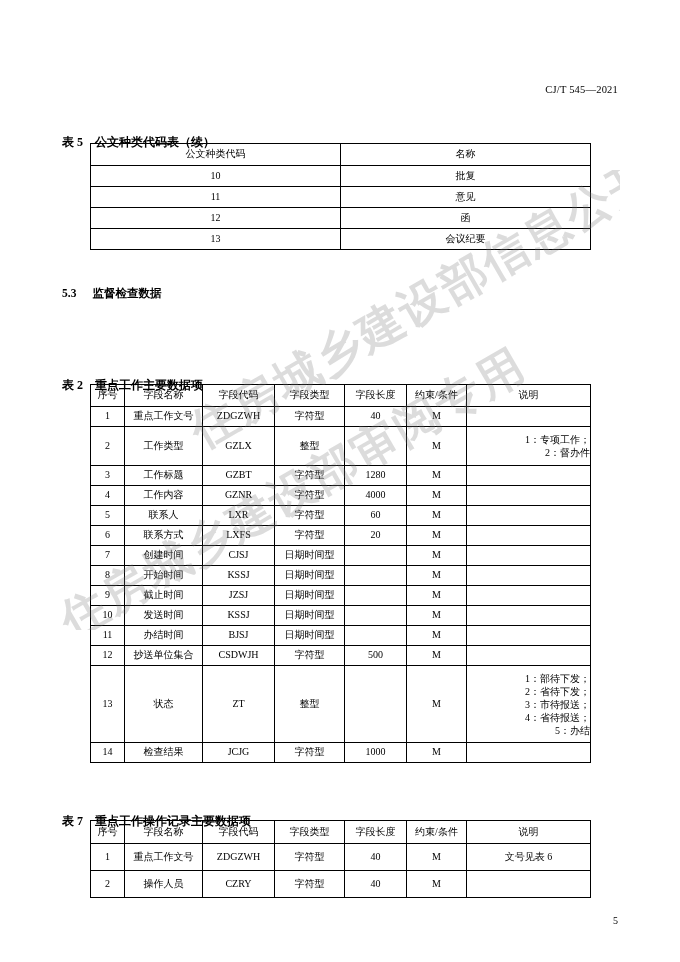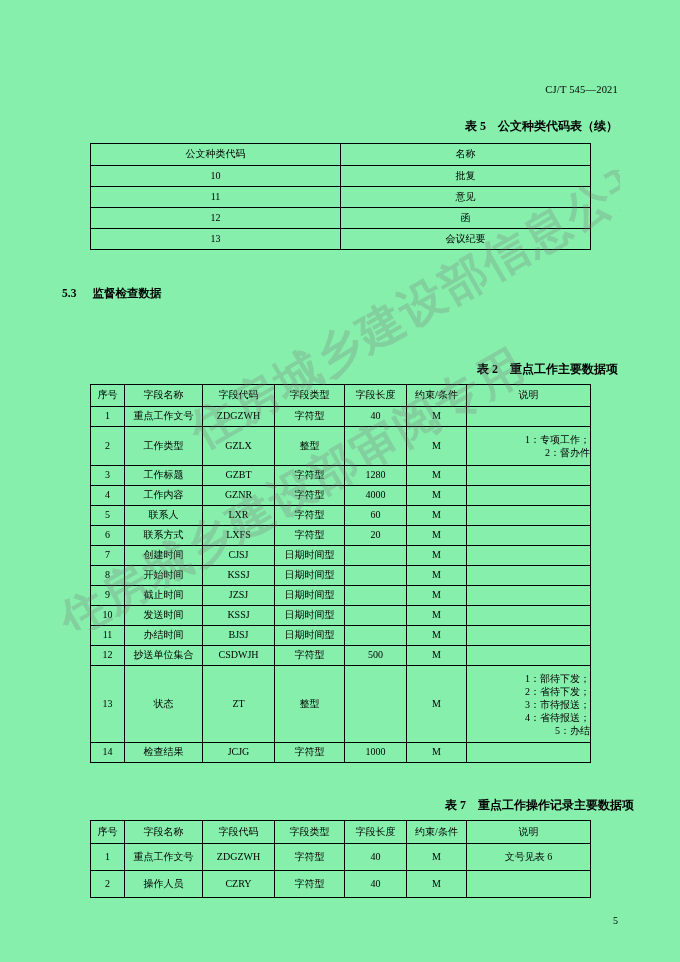--- a/index.html
+++ b/index.html
@@ -4,21 +4,21 @@
 <style>
   html, body {
     margin: 0;
     padding: 0;
     background: #808080;
   }
   .page {
     position: relative;
     width: 680px;
     height: 962px;
-    background: #86efac;
+    background: #ffffff;
     margin: 0 auto;
     overflow: hidden;
     font-family: "Liberation Serif", "DejaVu Serif", serif;
     color: #000;
   }
   .content {
     position: absolute;
     left: 62px;
     top: 0;
     width: 556px;
@@ -61,28 +61,29 @@
   }
   .wm2 {
     left: 20px;
     top: 420px;
     font-size: 46px;
     transform: rotate(-30deg);
     letter-spacing: 2px;
   }
   
   .tbl-title {
-    text-align: right;
+    text-align: left;
     font-size: 12px;
     font-weight: bold;
     font-family: "Liberation Serif", serif;
+    margin-top: 16px;
   }
   .t5-title { position: absolute; left: 0; top: 118px; width: 556px; }
   .t6-title { position: absolute; left: 0; top: 361px; width: 556px; }
-  .t7-title { position: absolute; left: 16px; top: 797px; width: 556px; }
+  .t7-title { position: absolute; left: 0; top: 797px; width: 556px; }
 
   .sec-head {
     position: absolute;
     left: 0;
     top: 286px;
     font-size: 11.5px;
     font-weight: bold;
     font-family: "Liberation Serif", serif;
   }
   .sec-head .num { margin-right: 16px; }

